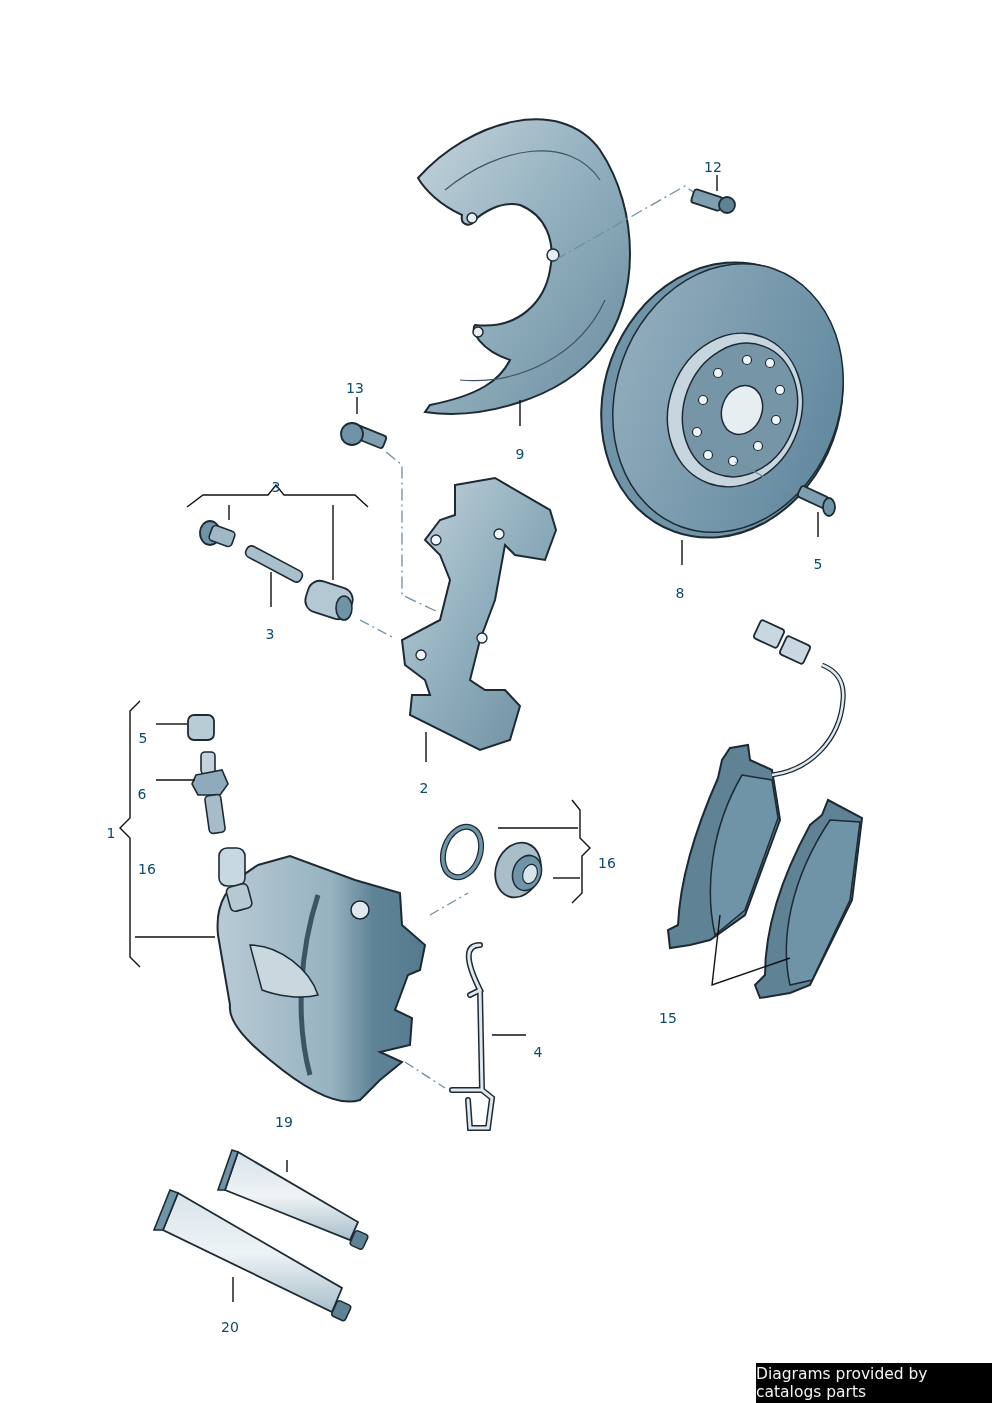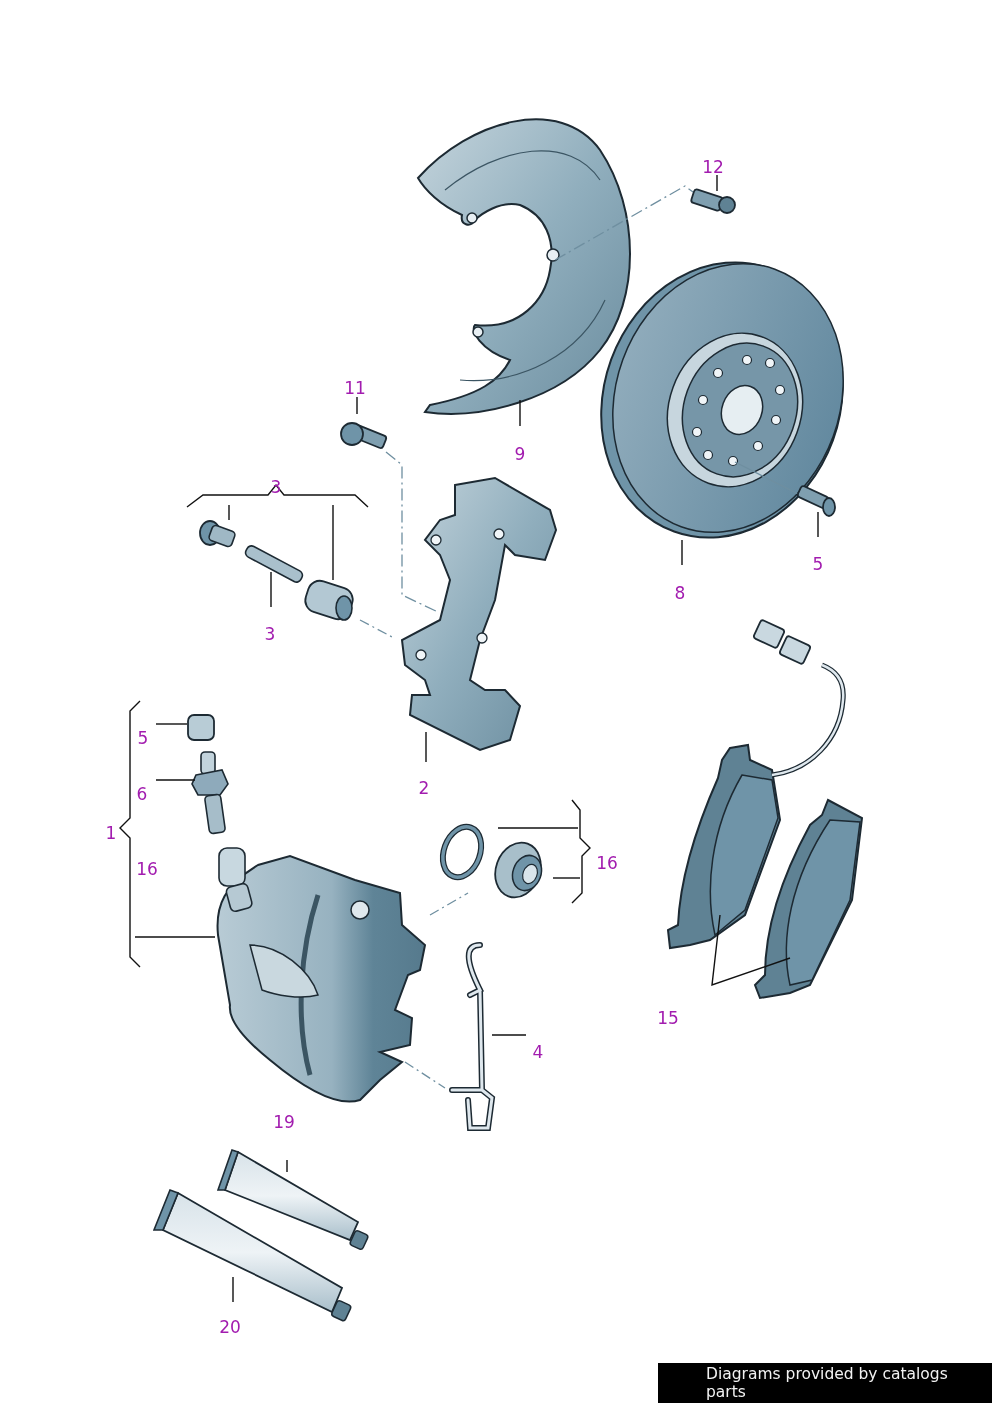--- a/index.html
+++ b/index.html
@@ -1,23 +1,23 @@
 <!DOCTYPE html>
 <html><head>
 <meta charset="utf-8">
 <style>
   html, body { margin:0; padding:0; background:#ffffff; }
   body { width:992px; height:1403px; position:relative; overflow:hidden;
          font-family:"DejaVu Sans", sans-serif; }
   #diagram { position:absolute; left:0; top:0; width:992px; height:1403px; }
-  .callout { position:absolute; font-size:17px; color:#a21caf; line-height:1;
+  .callout { position:absolute; font-size:14px; color:#0c4a6e; line-height:1;
              transform:translate(-50%,-50%); white-space:nowrap;text-align:center; }
-  .credit { position:absolute; right:0; bottom:0; width:286px; height:40px;
+  .credit { position:absolute; right:0; bottom:0; width:236px; height:40px;
             background:#000; color:#f2f2f2; font-size:15.5px;
-            display:flex; align-items:center; justify-content:center;padding-left:48px; }
+            display:flex; align-items:center; justify-content:center; }
 </style>
 </head>
 <body>
 
 <svg id="diagram" viewBox="0 0 992 1403" xmlns="http://www.w3.org/2000/svg">
   <defs>
     <linearGradient id="gMetal" x1="0" y1="0" x2="1" y2="1">
       <stop offset="0" stop-color="#c4d4dc"></stop>
       <stop offset="0.5" stop-color="#90aebd"></stop>
       <stop offset="1" stop-color="#6a8c9e"></stop>
@@ -180,21 +180,21 @@
     <line x1="553" y1="878" x2="580" y2="878"></line>
     <line x1="492" y1="1035" x2="526" y2="1035"></line>
     <polyline points="720,915 712,985 790,958"></polyline>
     <line x1="287" y1="1160" x2="287" y2="1172"></line>
     <line x1="233" y1="1277" x2="233" y2="1302"></line>
   </g>
 </svg>
 
 <span class="callout" style="left:713px;top:167px">12</span>
 <span class="callout" style="left:520px;top:454px">9</span>
-<span class="callout" style="left:355px;top:388px">11</span>
+<span class="callout" style="left:355px;top:388px">13</span>
 <span class="callout" style="left:680px;top:593px">8</span>
 <span class="callout" style="left:818px;top:564px">5</span>
 <span class="callout" style="left:276px;top:487px">3</span>
 <span class="callout" style="left:270px;top:634px">3</span>
 <span class="callout" style="left:424px;top:788px">2</span>
 <span class="callout" style="left:143px;top:738px">5</span>
 <span class="callout" style="left:142px;top:794px">6</span>
 <span class="callout" style="left:111px;top:833px">1</span>
 <span class="callout" style="left:147px;top:869px">16</span>
 <span class="callout" style="left:607px;top:863px">16</span>

